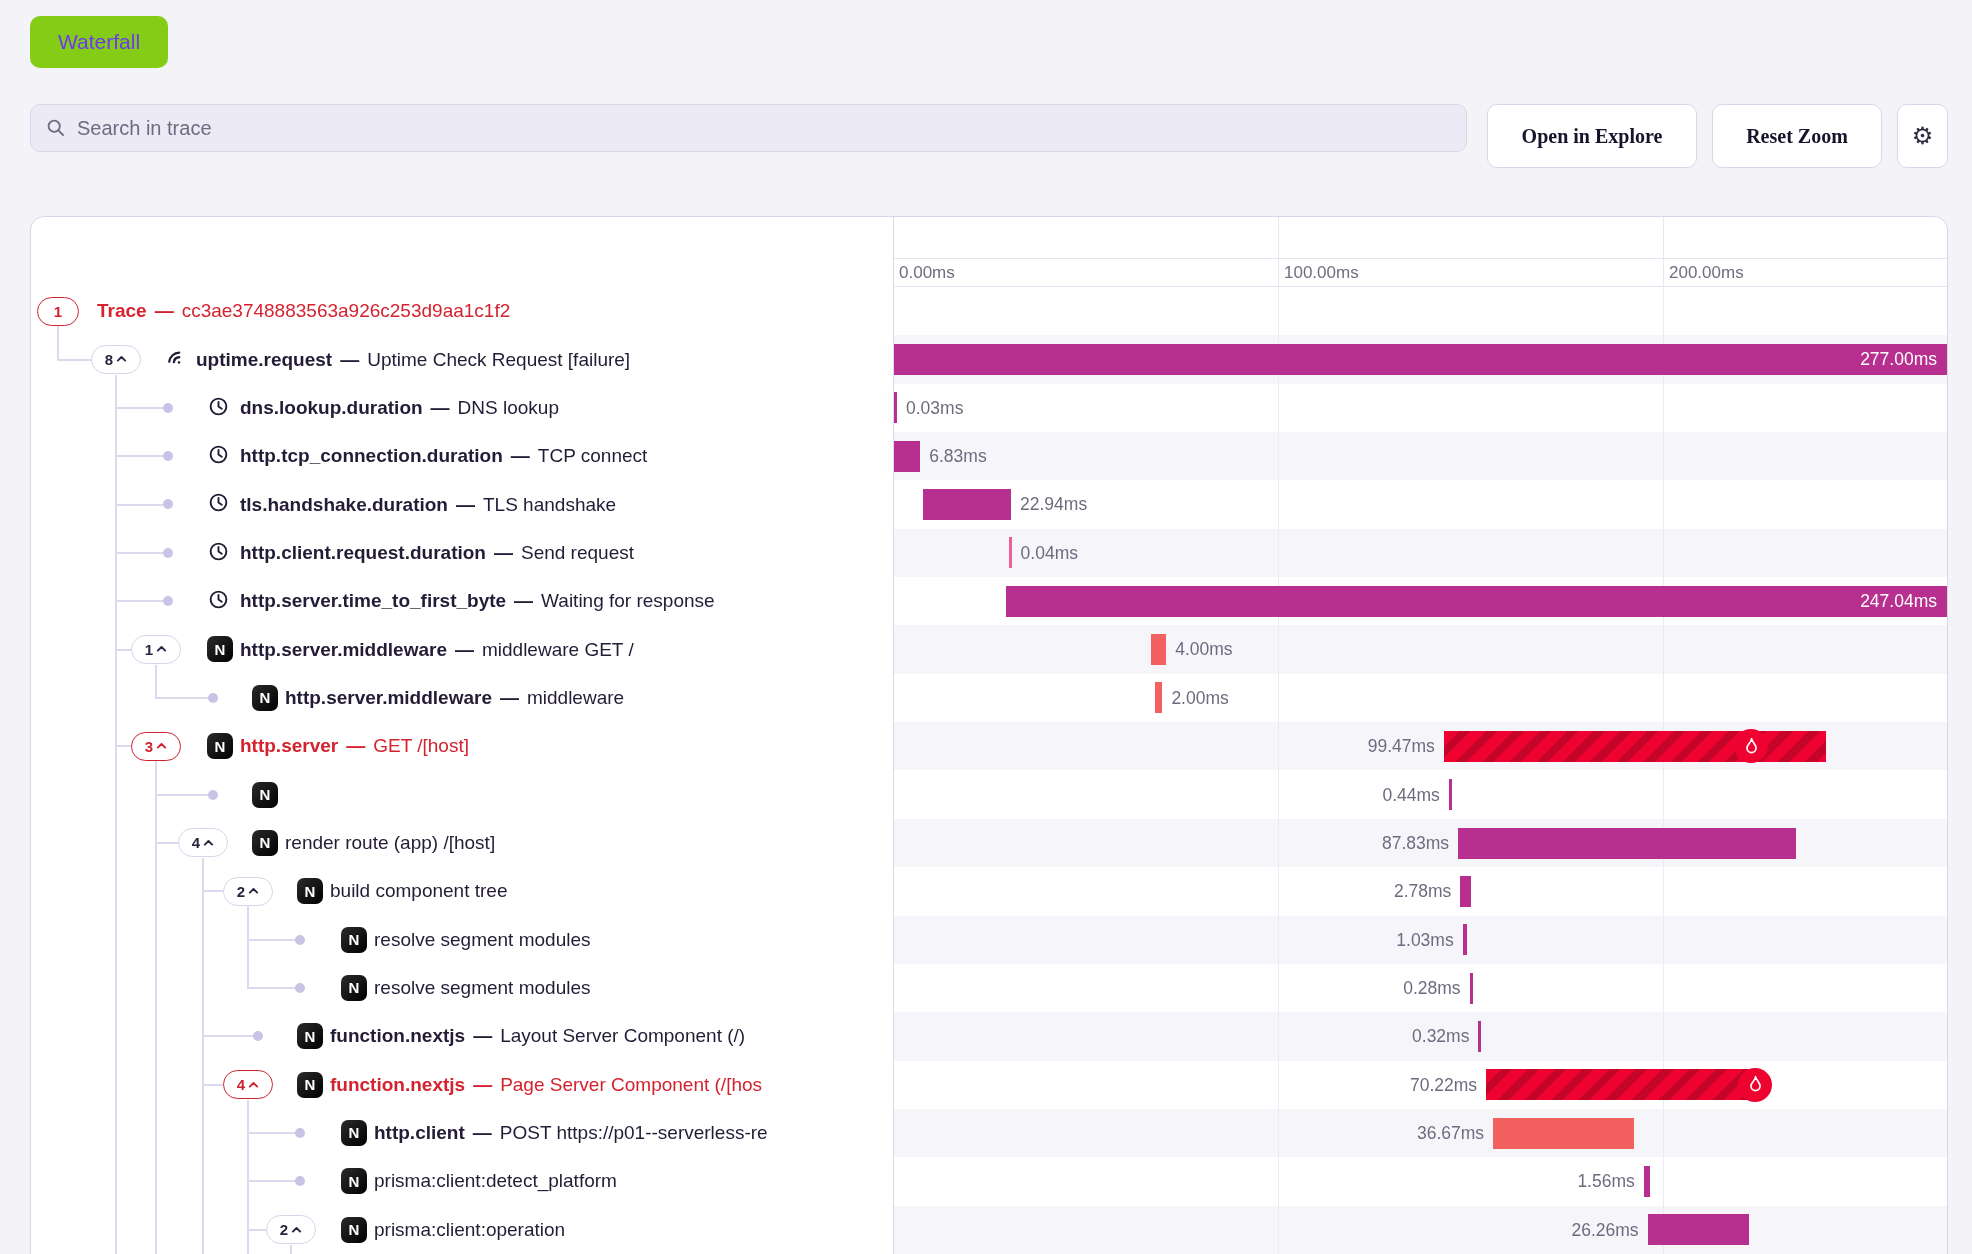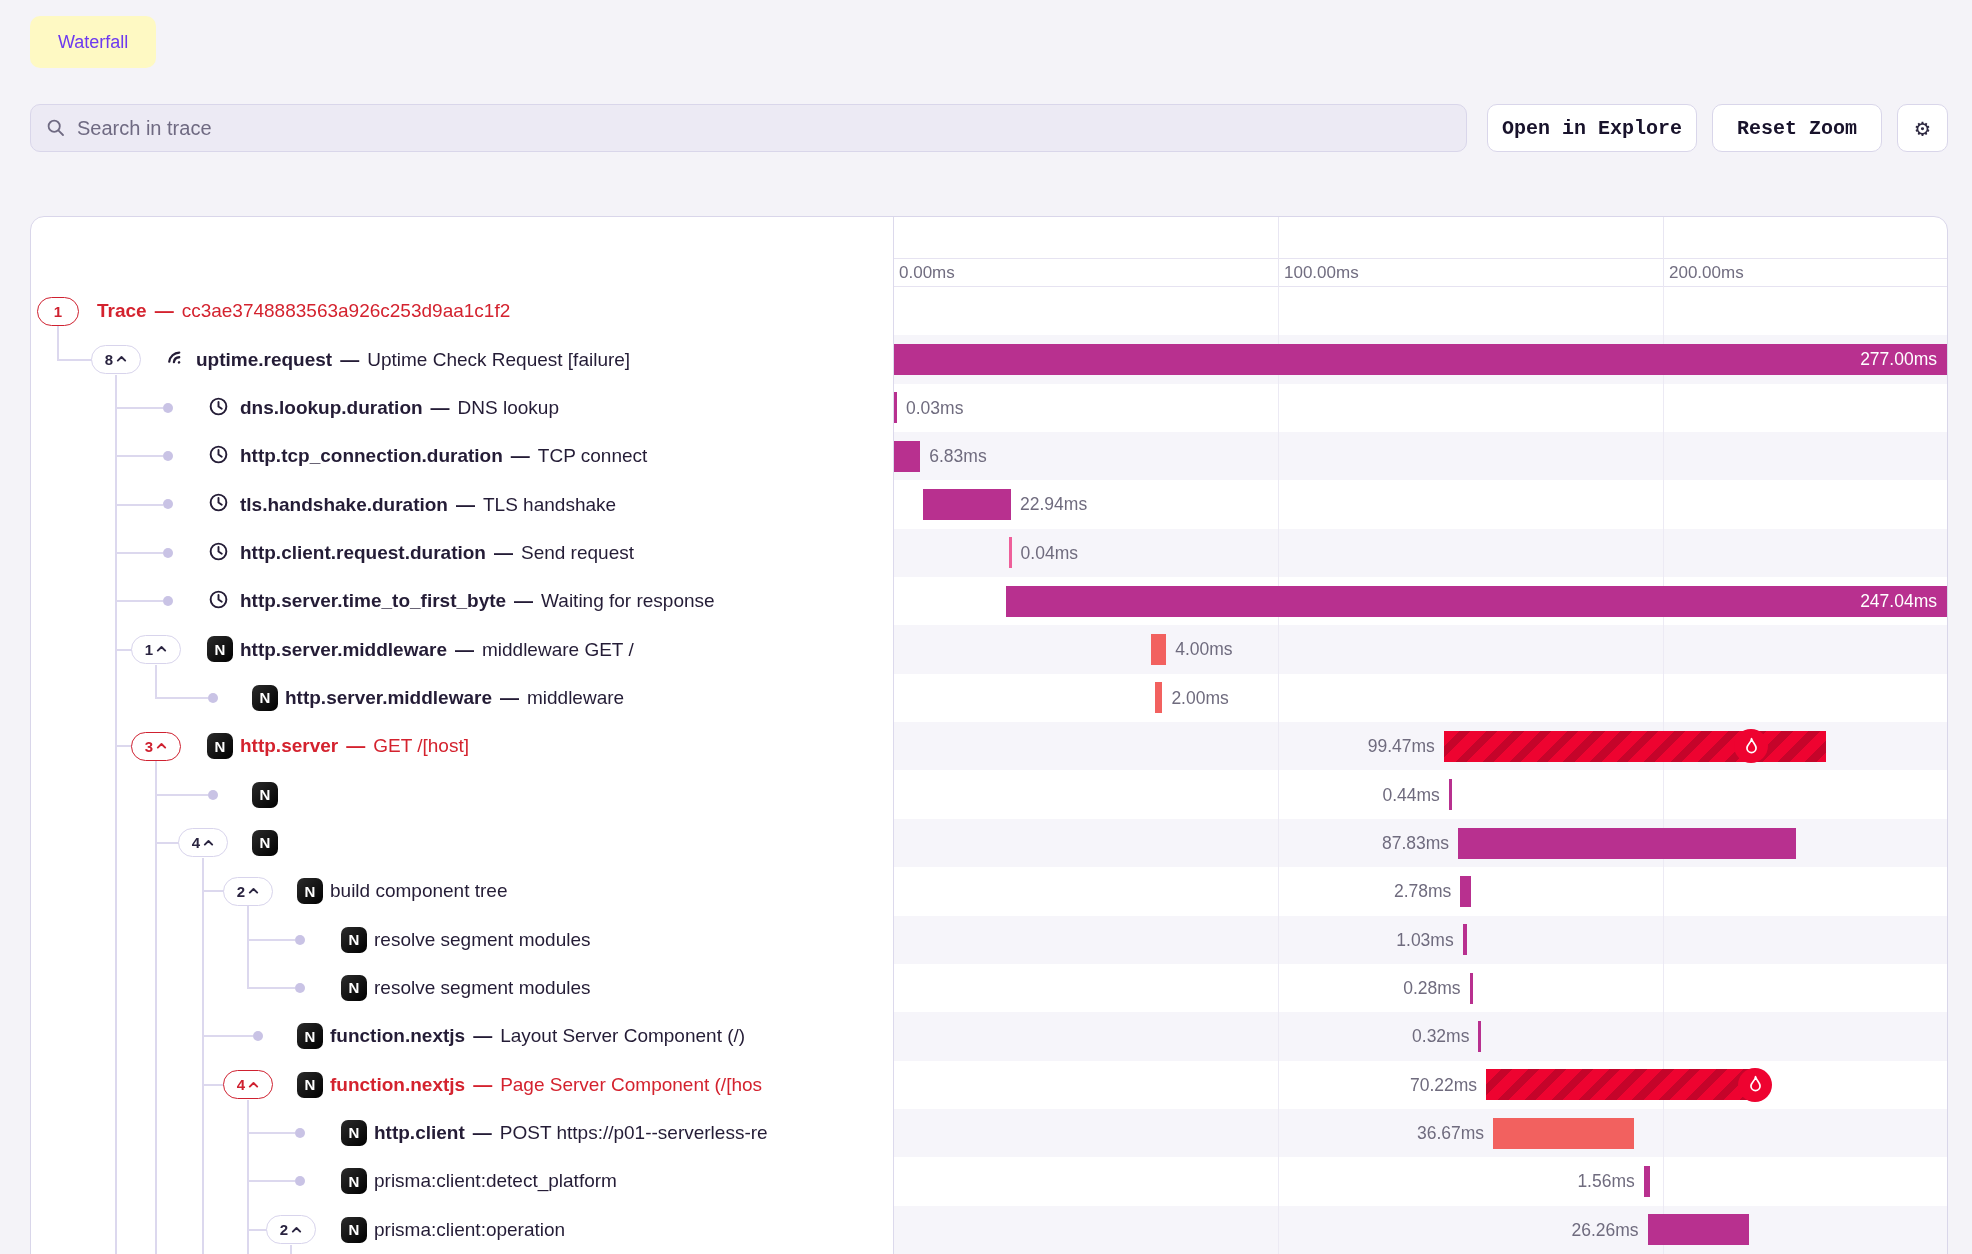--- a/index.html
+++ b/index.html
@@ -1,29 +1,29 @@
 <!DOCTYPE html>
 <html><head>
 <meta charset="utf-8">
 <style>
   * { box-sizing: border-box; margin: 0; padding: 0; }
   html,body { width:1972px; height:1254px; overflow:hidden;
     font-family:"Liberation Sans", sans-serif; background:#f4f3f8; color:#241c36; }
 
   
   .tab-btn { position:absolute; left:30px; top:16px; height:52px; padding:0 28px;
-    background:#fef9c3; color:#6d3af0; border:none; border-radius:10px;
-    font-family:inherit; font-size:18px; font-weight:500; cursor:pointer; }
+    background:#84cc16; color:#6d3af0; border:none; border-radius:10px;
+    font-family:inherit; font-size:21px; font-weight:500; cursor:pointer; }
   .search-wrap { position:absolute; left:30px; top:104px; width:1437px; height:48px; }
   .search-wrap svg { position:absolute; left:16px; top:14px; }
   .search-input { width:100%; height:100%; background:#eceaf4; border:1px solid #d9d6ea;
     border-radius:10px; padding:0 14px 0 46px; font-family:inherit; font-size:20px; color:#241c36; }
   .search-input::placeholder { color:#6f6a82; }
-  .tool-btn { position:absolute; top:104px; height:48px; background:#fff; border:1px solid #d9d6ea;
-    border-radius:10px; font-family:Liberation Mono, monospace; font-size:20px; font-weight:700; color:#18122b; cursor:pointer; }
+  .tool-btn { position:absolute; top:104px; height:64px; background:#fff; border:1px solid #d9d6ea;
+    border-radius:10px; font-family:Liberation Serif, serif; font-size:20px; font-weight:700; color:#18122b; cursor:pointer; }
   .btn-explore { left:1487px; width:210px; }
   .btn-reset { left:1712px; width:170px; }
   .btn-gear { left:1897px; width:51px; font-size:24px; font-weight:400; color:#2f2a42; }
 
   
   .trace-container { position:absolute; left:30px; top:180px; width:1918px; height:1062px;
     background:#fff; border:1px solid #d9d6ea; border-radius:14px; overflow:hidden;margin-top:36px; }
   .panel-divider { position:absolute; left:862px; top:0; bottom:0; width:1px; background:#dcd9ec; }
   .hdr-strip { position:absolute; left:863px; right:0; background:transparent; border-bottom:1px solid #e6e3f1; }
   .hdr-minimap { top:0; height:42px; }
@@ -342,20 +342,23 @@
       <div class="tree-row" style="top: 601.85px;">
         <div class="badge" style="left: 147px; width: 50px;">
           <span>4</span>
           <svg width="11" height="8" viewBox="0 0 11 8">
             <polyline points="1.8,5.6 5.5,2 9.2,5.6" fill="none" stroke="currentColor" stroke-width="1.9" stroke-linecap="round" stroke-linejoin="round"></polyline>
           </svg>
         </div>
         <div class="tree-icon" style="left: 221px;">
           <div class="njs">N</div>
         </div>
+        <div class="tree-text" style="left: 254px;">
+          <span class="t-sub">render route (app) /[host]</span>
+        </div>
       </div>
       <div class="wf-row" style="top: 650.2px;">
         <div class="bar magenta" style="left: 567.369px; width: 10.6891px;"></div>
         <div class="dur-label" style="left: 558.369px; transform: translateX(-100%);">2.78ms</div>
       </div>
       <div class="tree-row" style="top: 650.2px;">
         <div class="badge" style="left: 192px; width: 50px;">
           <span>2</span>
           <svg width="11" height="8" viewBox="0 0 11 8">
             <polyline points="1.8,5.6 5.5,2 9.2,5.6" fill="none" stroke="currentColor" stroke-width="1.9" stroke-linecap="round" stroke-linejoin="round"></polyline>

